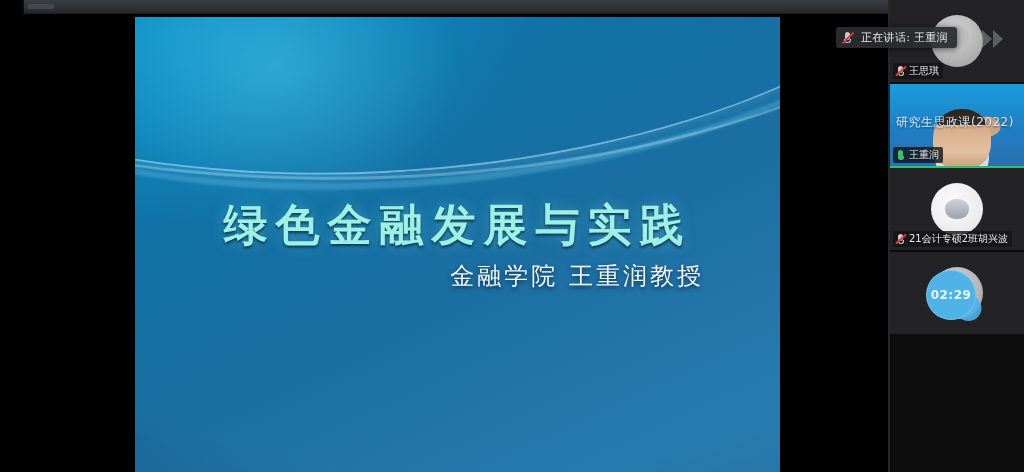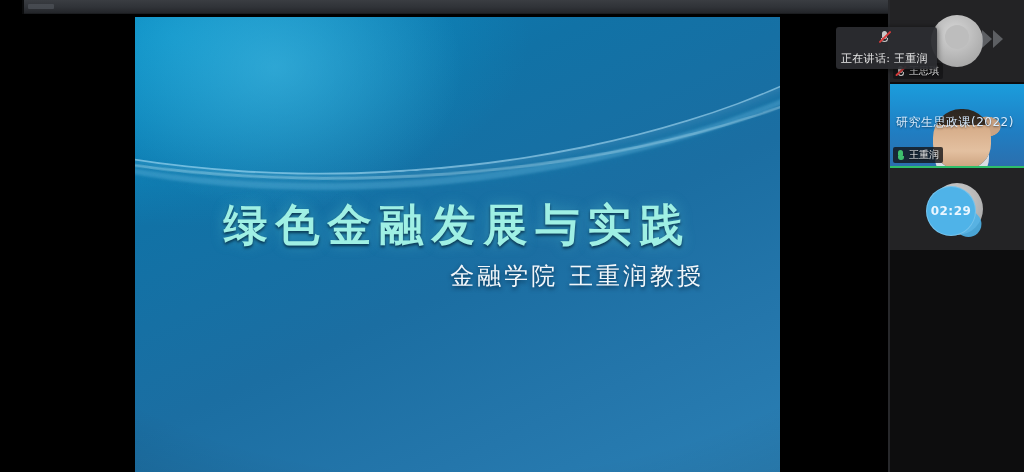--- a/index.html
+++ b/index.html
@@ -190,21 +190,20 @@
   }
 
   
   .speak-banner {
     position:absolute; left:836px; top:27px; z-index:30;
     display:flex; align-items:center; gap:7px;
     padding:3px 9px 3px 5px;
     background:rgba(44,45,49,.94);
     border-radius:3px;
     box-shadow:0 1px 6px rgba(0,0,0,.6);
-    flex-direction:column;
   }
   .speak-banner .nm {
     font-size:11px; color:#eaeaea; white-space:nowrap; letter-spacing:.3px;
   }
   .banner-mic { width:13px; height:14px; position:relative; }
   .banner-mic .body {
     position:absolute; left:4px; top:1px; width:5px; height:8px;
     border-radius:3px; background:#c8c8c8;
   }
   .banner-mic .stand {
@@ -276,20 +275,31 @@
       <div class="name-chip">
         <span class="mic on">
           <span class="body"></span>
             <span class="stand"></span>
         </span>
         <span class="nm">王重润</span>
       </div>
     </div>
 
 
+    <div class="tile">
+      <div class="avatar av-cat"></div>
+      <div class="name-chip">
+        <span class="mic muted">
+          <span class="body"></span>
+            <span class="stand"></span>
+            <span class="slash"></span>
+        </span>
+        <span class="nm">21会计专硕2班胡兴波</span>
+      </div>
+    </div>
 
 
     <div class="tile">
       <div class="avatar av-person"></div>
       <div class="timer-sub"></div>
       <div class="timer-badge">02:29</div>
     </div>
 
   </div>
 

